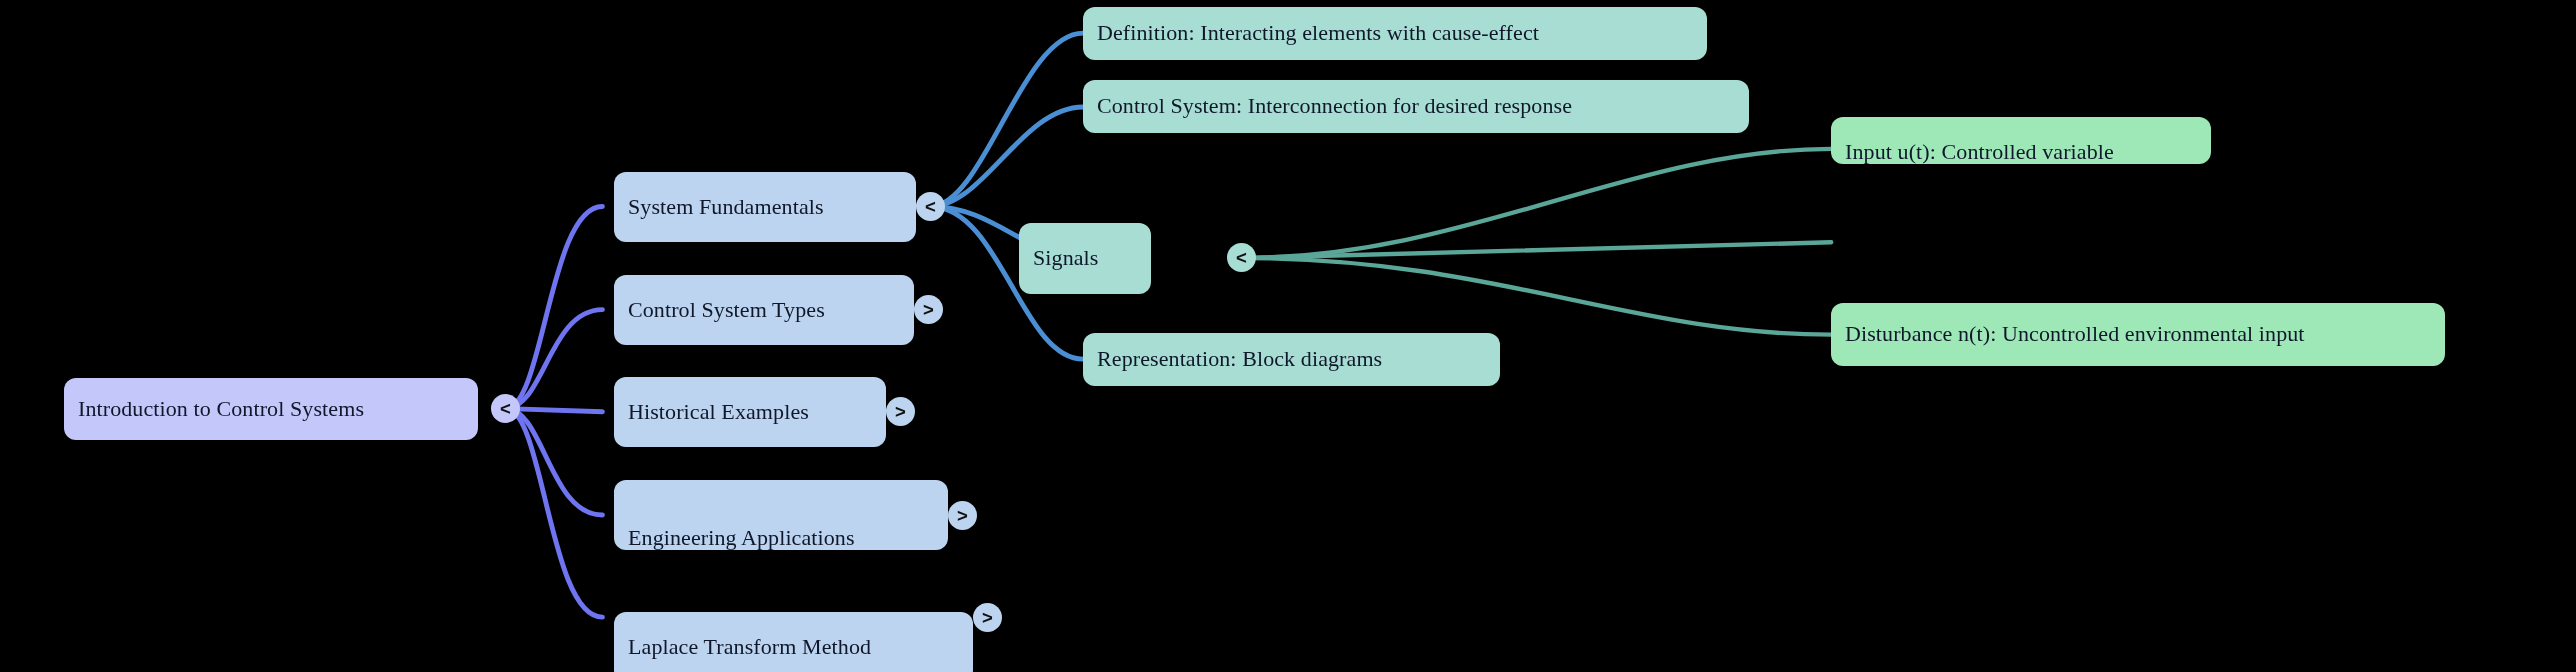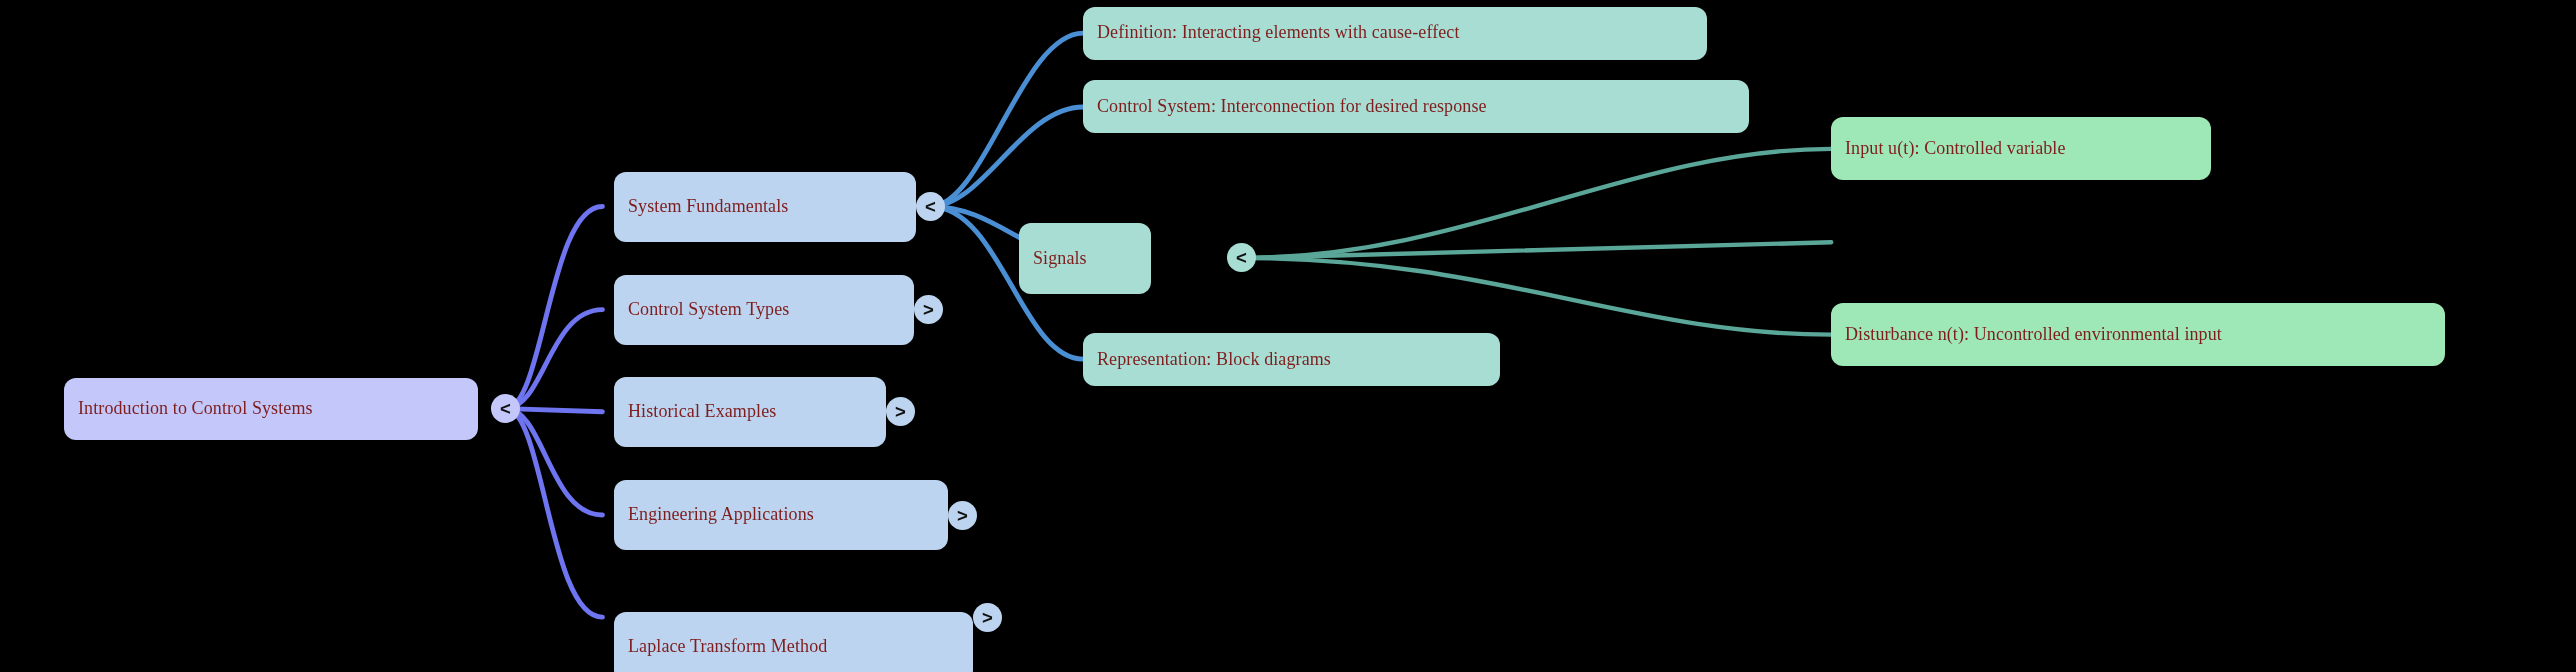--- a/index.html
+++ b/index.html
@@ -9,22 +9,22 @@
     background:#000000;
     overflow:hidden;
     font-family:"Liberation Serif","DejaVu Serif",serif;
   }
   #edges{position:absolute;left:0;top:0;width:2576px;height:672px;pointer-events:none;}
   .node{
     position:absolute;
     box-sizing:border-box;
     display:flex;align-items:center;
     border-radius:12px;
-    color:#7f1d1d;
-    font-size:18px;
+    color:#0f172a;
+    font-size:22px;
     line-height:1.1;
     padding:0 14px;
     white-space:nowrap;
     letter-spacing:0.1px;
   }
   .node.root{background:#c3c7fa;}
   .node.lvl2{background:#bcd4ef;margin-left:12px;}
   .node.lvl3{background:#a8ddd3;}
   .node.lvl4{background:#9ee8b8;}
   .toggle{
@@ -95,21 +95,21 @@
     <span>&gt;</span>
   </div>
 
   <div class="node lvl2" style="left:602px;top:377px;width:272px;height:70px;">
     <span>Historical Examples</span>
   </div>
   <div class="toggle t-lvl2" style="left:886px;top:397px;">
     <span>&gt;</span>
   </div>
 
-  <div class="node lvl2" style="left:602px;top:480px;width:334px;height:70px;">
+  <div class="node lvl2" style="left:602px;top:480px;width:334px;height:70px;align-items:flex-end;">
     <span>Engineering Applications</span>
   </div>
   <div class="toggle t-lvl2" style="left:948px;top:501px;">
     <span>&gt;</span>
   </div>
 
   <div class="node lvl2" style="left:602px;top:612px;width:359px;height:70px;">
     <span>Laplace Transform Method</span>
   </div>
   <div class="toggle t-lvl2" style="left:973px;top:603px;">
@@ -128,21 +128,21 @@
     <span>Signals</span>
   </div>
   <div class="toggle t-lvl3" style="left:1227px;top:243px;">
     <span>&lt;</span>
   </div>
 
   <div class="node lvl3" style="left:1083px;top:333px;width:417px;height:53px;">
     <span>Representation: Block diagrams</span>
   </div>
 
-  <div class="node lvl4" style="left:1831px;top:117px;width:380px;height:63px;">
+  <div class="node lvl4" style="left:1831px;top:117px;width:380px;height:47px;align-items:flex-end;">
     <span>Input u(t): Controlled variable</span>
   </div>
 
 
   <div class="node lvl4" style="left:1831px;top:303px;width:614px;height:63px;">
     <span>Disturbance n(t): Uncontrolled environmental input</span>
   </div>
 
 </div>
 

